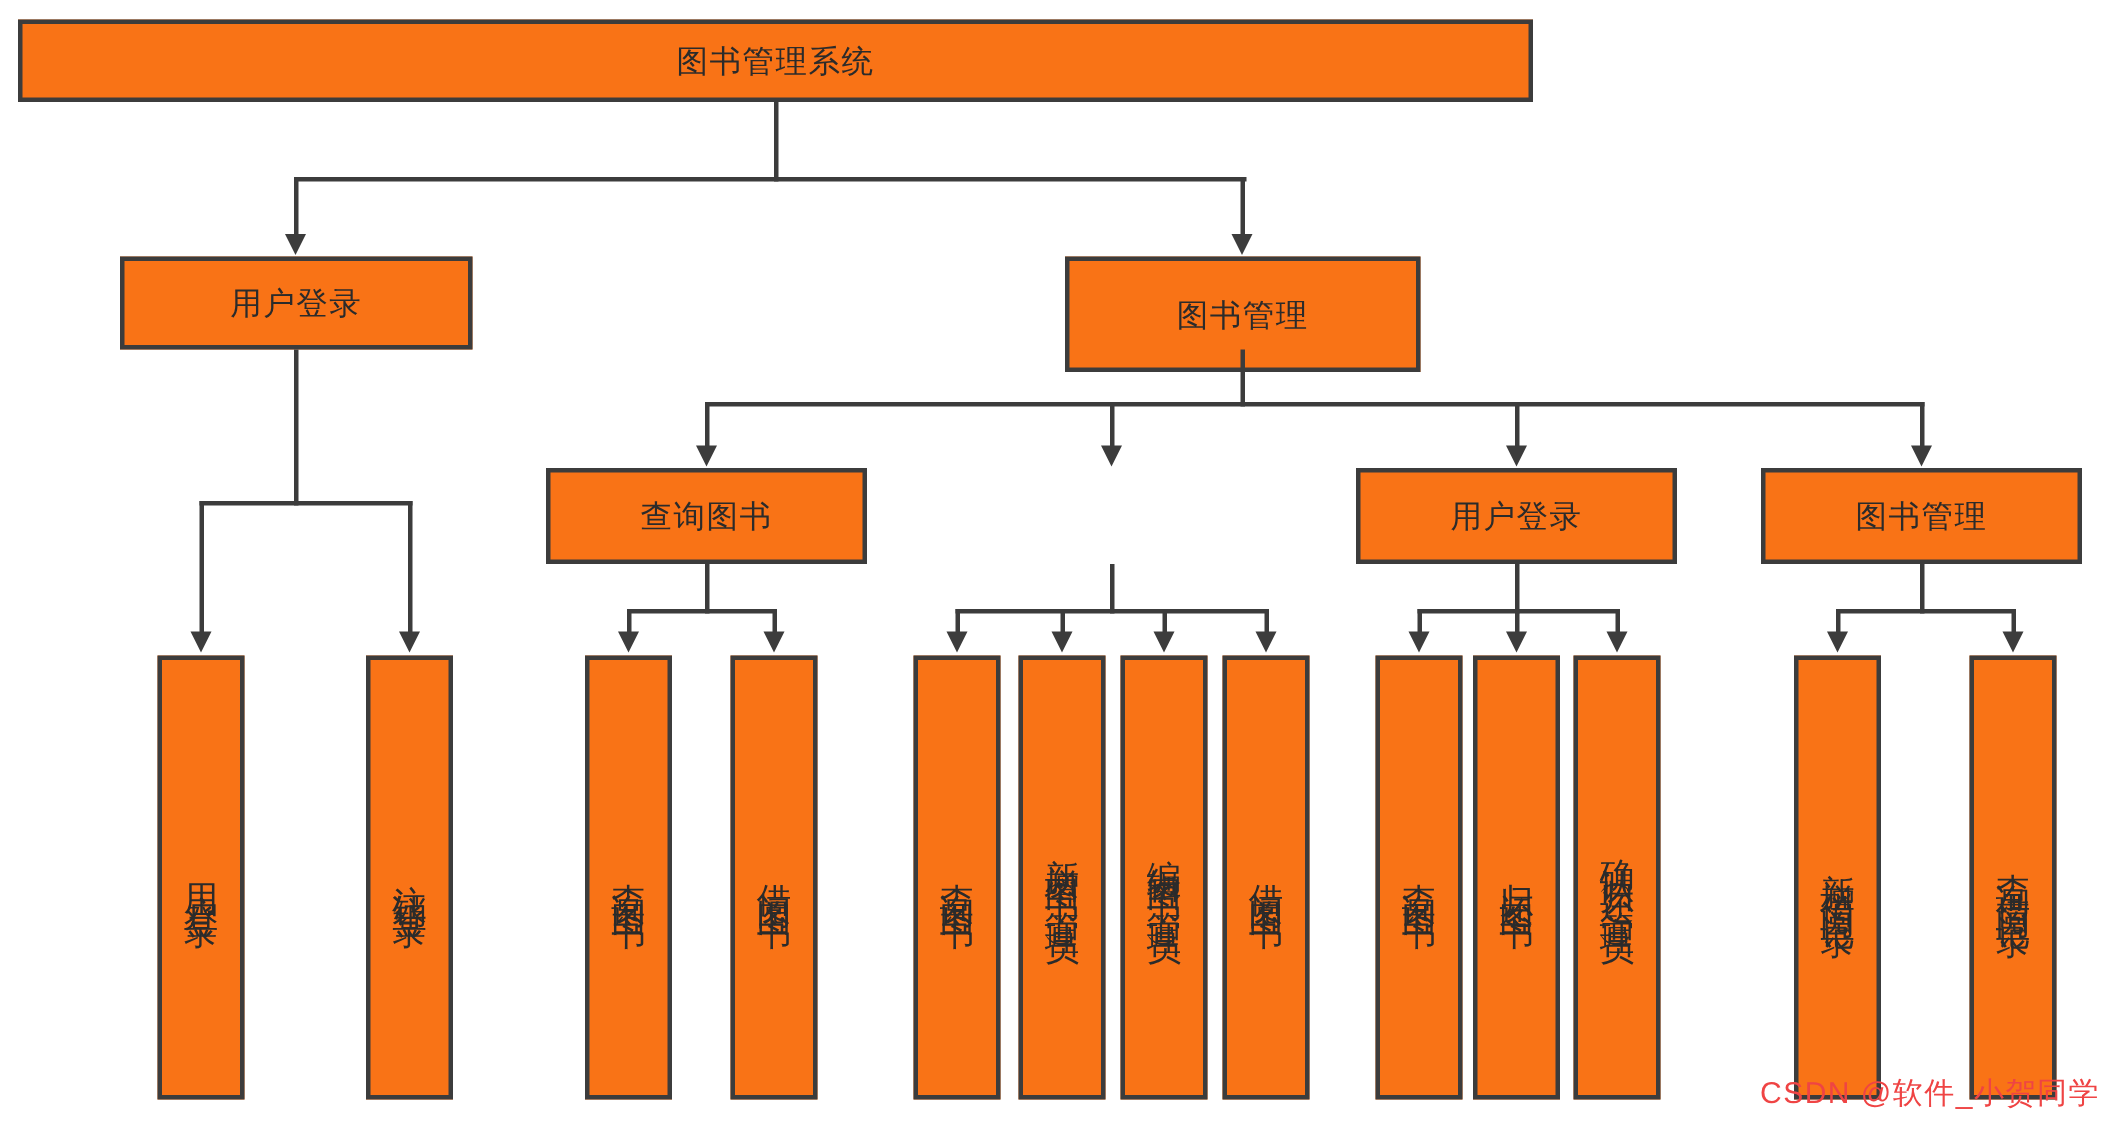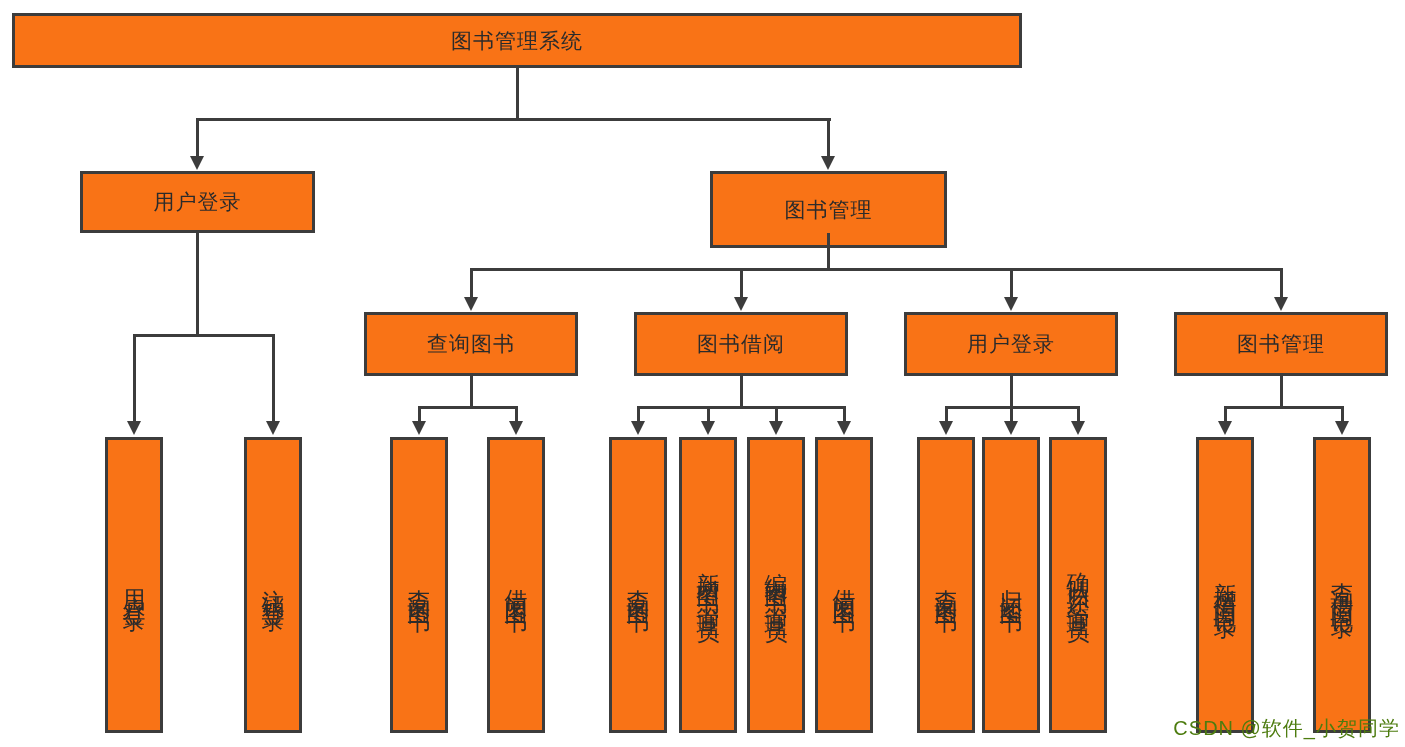--- a/index.html
+++ b/index.html
@@ -45,37 +45,36 @@
     position: absolute; width: 0; height: 0;
     border-left: 7px solid transparent;
     border-right: 7px solid transparent;
     border-top: 14px solid #3c3c3c;
   }
   .watermark {
     position: absolute;
     right: 5px; top: 715px;
     font-size: 20px;
     letter-spacing: 1px;
-    color: #4d7c0f;
+    color: #ef4444;
     z-index: 10;
     white-space: nowrap;
   }
 </style>
 </head>
 <body>
 
 <div id="canvas">
 
   <div class="box hbox box-root">图书管理系统</div>
 
   <div class="box hbox box-l2a">用户登录</div>
   <div class="box hbox box-l2b">图书管理</div>
 
   <div class="box hbox box-l3 box-l3-1">查询图书</div>
-  <div class="box hbox box-l3 box-l3-2">图书借阅</div>
   <div class="box hbox box-l3 box-l3-3">用户登录</div>
   <div class="box hbox box-l3 box-l3-4">图书管理</div>
 
   <div class="box vbox" style="left:105px">用户登录</div>
   <div class="box vbox" style="left:244px">注销登录</div>
 
   <div class="box vbox" style="left:390px">查询图书</div>
   <div class="box vbox" style="left:487px">借阅图书</div>
 
   <div class="box vbox" style="left:609px">查询图书</div>

